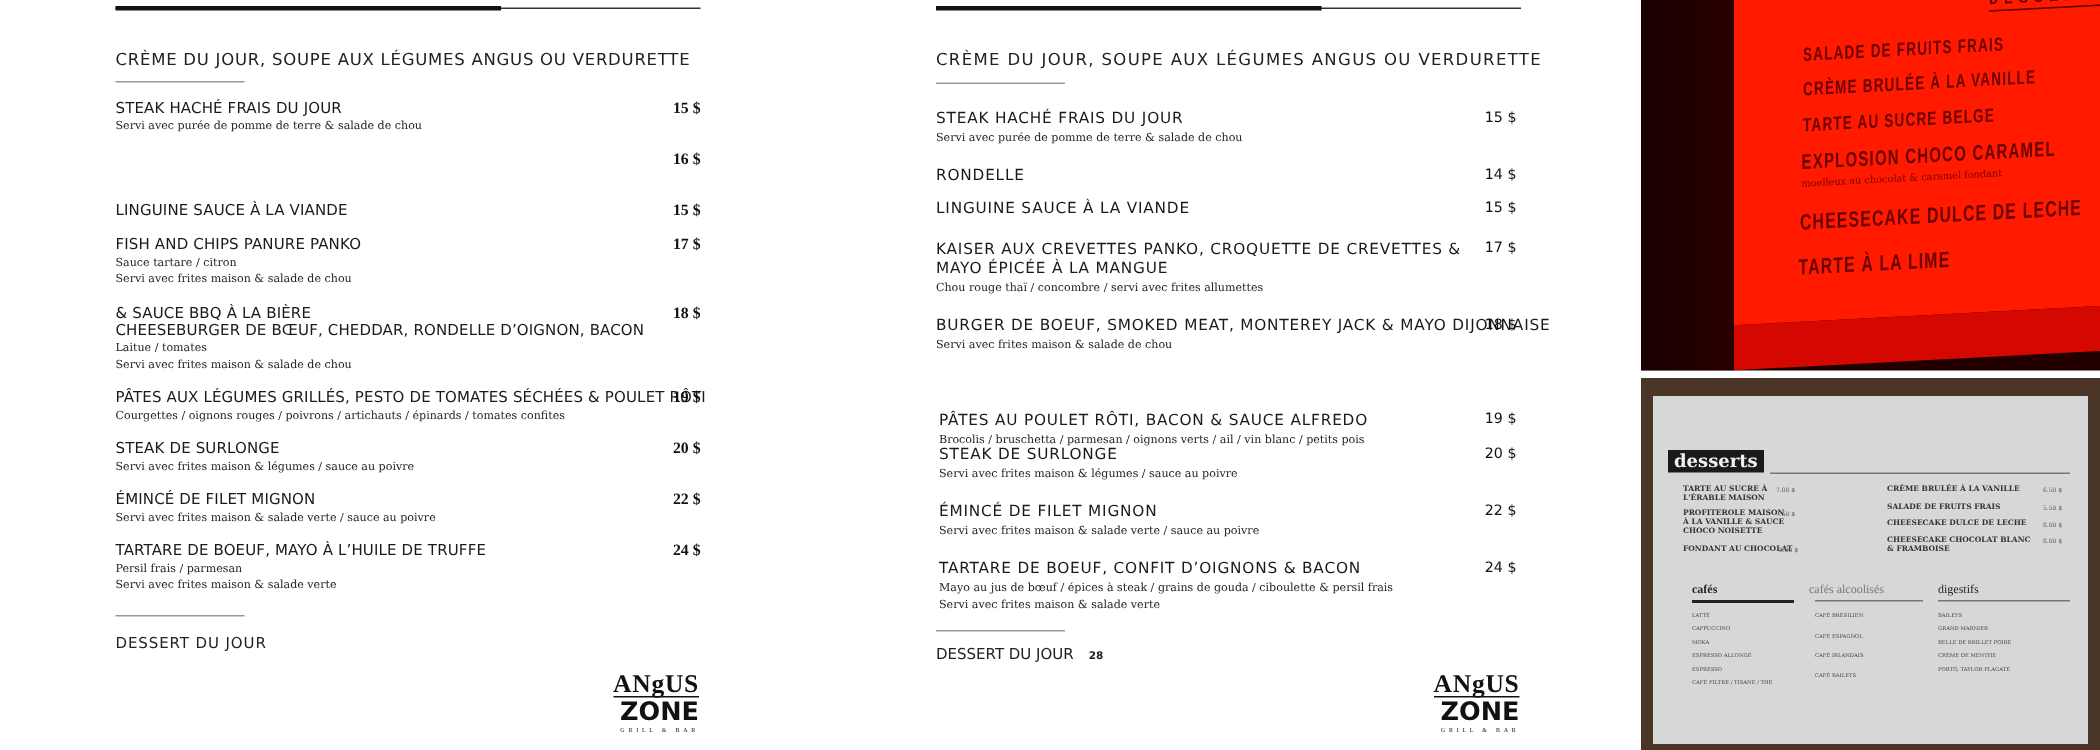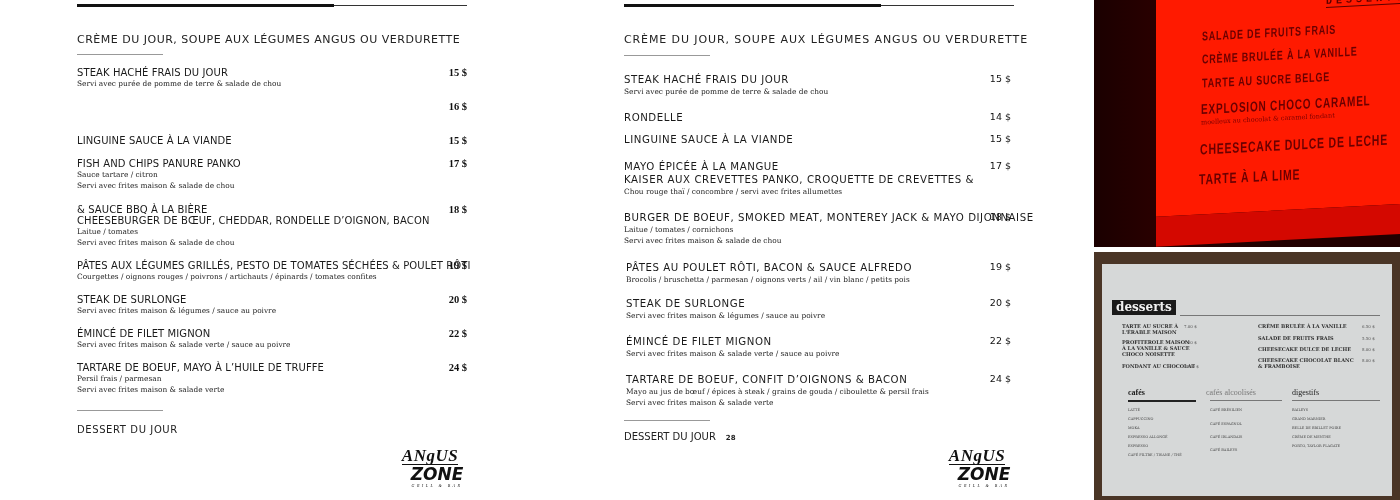--- a/index.html
+++ b/index.html
@@ -14,21 +14,21 @@
   .soup { position:absolute; top:33px; left:0; font-size:11px; letter-spacing:0.5px; color:#222; white-space:nowrap;text-align:right; }
   .short-rule { position:absolute; left:0; width:86px; height:1px; background:#999; }
   .item { position:absolute; left:0; right:0; }
   .item .name { font-size:10px; color:#1a1a1a; letter-spacing:0.1px; line-height:11px; white-space:nowrap; }
   .page-b .item .name { font-size:10.2px; letter-spacing:0.55px; line-height:13px; }
   .item .desc { font-family:"DejaVu Serif", serif; font-size:7.4px; color:#222; line-height:11px; white-space:nowrap; }
   .item .price { position:absolute; right:0; top:0; font-family:"Liberation Serif", serif; font-weight:bold; font-size:10.5px; color:#111; }
   .page-b .item .price { font-family:"DejaVu Sans", sans-serif; font-weight:normal; font-size:9.5px; right:3px; }
   .dessert { position:absolute; font-size:10px; letter-spacing:0.6px; color:#222; white-space:nowrap; }
   .page-num { font-size:7px; font-weight:bold; margin-left:10px; letter-spacing:0; }
-  .logo { position:absolute; width:72px; height:45px; font-family:"Liberation Serif", serif; color:#111; text-align:center;font-style:italic; }
+  .logo { position:absolute; width:72px; height:45px; font-family:"Liberation Serif", serif; color:#111; text-align:right; }
   .logo .l1 { font-size:17px; font-weight:bold; letter-spacing:0.5px; line-height:17px; border-bottom:1px solid #111; display:inline-block; }
   .logo .l2 { font-family:"DejaVu Sans", sans-serif; font-size:17px; font-weight:bold; line-height:18px; padding-left:14px; }
   .logo .l3 { font-size:4px; letter-spacing:2.5px; padding-left:14px; line-height:5px; }
   .photo { position:absolute; left:1094px; width:306px; overflow:hidden; }
   .photo-red { top:0; height:247px; background:#220000; }
   .red-board { position:absolute; left:62px; top:-10px; width:260px; height:220px; background:#ff1a00; transform:skewY(-3deg); }
   .red-board .base { position:absolute; left:0; right:0; bottom:-30px; height:30px; background:#d40800; }
   .red-title { position:absolute; right:10px; top:8px; font-family:"Liberation Mono", monospace; font-weight:bold; font-size:10px; letter-spacing:4px; color:#5a0000; border-bottom:1px solid #5a0000; }
   .red-item { position:absolute; font-family:"Liberation Sans", sans-serif; font-size:9px; font-weight:bold; letter-spacing:0.8px; color:#6a0000; transform:scaleY(1.4); transform-origin:left top; white-space:nowrap; }
   .red-sub { position:absolute; font-family:"DejaVu Serif", serif; font-size:6.5px; color:#7a0000; white-space:nowrap; }
@@ -125,32 +125,31 @@
   </div>
   <div class="item" style="top:111px">
     <div class="name">RONDELLE</div>
     <div class="price">14 $</div>
   </div>
   <div class="item" style="top:133px">
     <div class="name">LINGUINE SAUCE À LA VIANDE</div>
     <div class="price">15 $</div>
   </div>
   <div class="item" style="top:160px">
+    <div class="name">KAISER AUX CREVETTES PANKO, CROQUETTE DE CREVETTES &amp;</div>
     <div class="name">MAYO ÉPICÉE À LA MANGUE</div>
-    <div class="name">KAISER AUX CREVETTES PANKO, CROQUETTE DE CREVETTES &amp;</div>
     <div class="desc">Chou rouge thaï / concombre / servi avec frites allumettes</div>
     <div class="price">17 $</div>
   </div>
   <div class="item" style="top:211px">
     <div class="name">BURGER DE BOEUF, SMOKED MEAT, MONTEREY JACK &amp; MAYO DIJONNAISE</div>
-    <div class="desc">Laitue / tomates / cornichons</div>
     <div class="desc">Servi avec frites maison &amp; salade de chou</div>
     <div class="price">18 $</div>
   </div>
-  <div class="item" style="top:261px;left:2px">
+  <div class="item" style="top:274px;left:2px">
     <div class="name">PÂTES AU POULET RÔTI, BACON &amp; SAUCE ALFREDO</div>
     <div class="desc">Brocolis / bruschetta / parmesan / oignons verts / ail / vin blanc / petits pois</div>
     <div class="price">19 $</div>
   </div>
   <div class="item" style="top:297px;left:2px">
     <div class="name">STEAK DE SURLONGE</div>
     <div class="desc">Servi avec frites maison &amp; légumes / sauce au poivre</div>
     <div class="price">20 $</div>
   </div>
   <div class="item" style="top:335px;left:2px">

